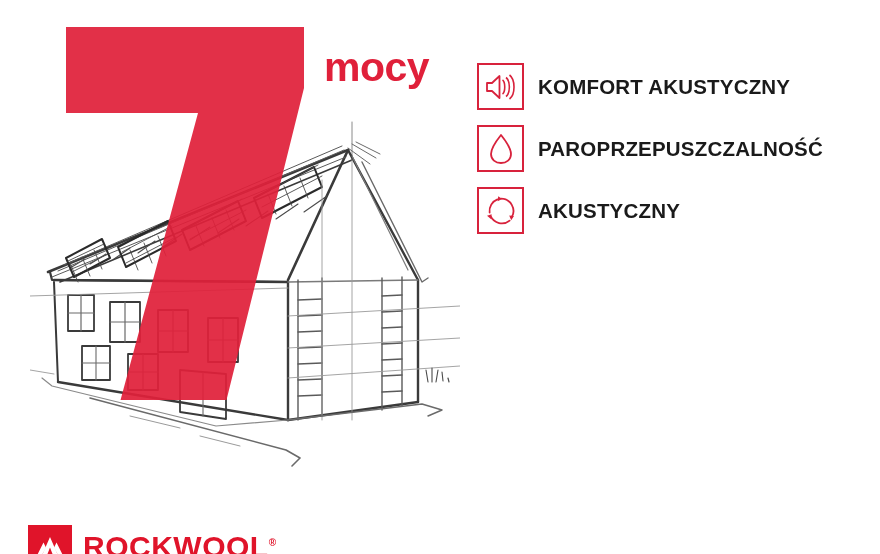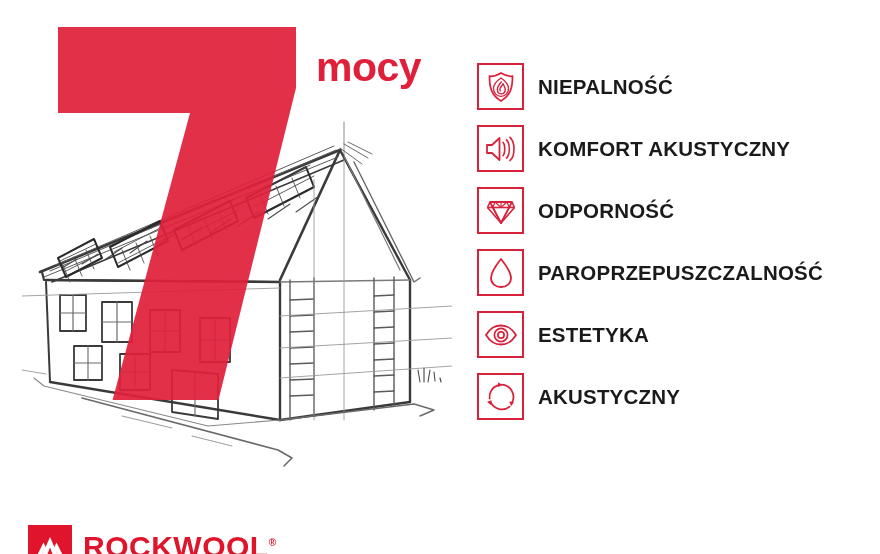--- a/index.html
+++ b/index.html
@@ -7,21 +7,21 @@
 
   #poster{
     position:relative;
     width:880px;height:554px;
     background:#ffffff;
     overflow:hidden;
   }
 
   
   #left-stage{
-    position:absolute;left:0;top:0;width:470px;height:500px;
+    position:absolute;left:8px;top:0;width:470px;height:500px;
   }
 
   
   .seven{
     position:absolute;left:0;top:0;width:470px;height:400px;
     pointer-events:none;
   }
 
   
   .claim{
@@ -214,78 +214,44 @@
       <path d="M58 27 L296 27 L296 88 L218 402 L112 402 L190 113 L58 113 Z" fill="#e0203a" fill-opacity="0.93" transform="skewX(0)"></path>
     </svg>
 
     <div class="claim">
       <div>mocy</div>
     </div>
   </div>
 
   <div id="features">
 
-    <div class="feature">
-      <div class="icon-box">
-        <svg width="30" height="32" viewBox="0 0 30 32">
-          <path d="M15 2 C10 5 6 5.5 3.5 5.2 C3.5 16 5 24 15 30 C25 24 26.5 16 26.5 5.2 C24 5.5 20 5 15 2 Z" fill="none" stroke="#d8223c" stroke-width="1.7"></path>
-          <path d="M15 7 C10.5 10 7.5 13 7.5 17.5 C7.5 22 10.8 25.4 15 25.4 C19.2 25.4 22.5 22 22.5 17.5 C22.5 13 19.5 10 15 7 Z" fill="none" stroke="#d8223c" stroke-width="1.3"></path>
-          <path d="M15.6 10.5 C13 13.5 11.4 15.6 11.4 18.3 C11.4 21 13 22.9 15.2 22.9 C17.6 22.9 19.2 21.1 19.2 18.6 C19.2 16.2 17.8 14.8 17.1 12.6 C16.4 14.6 15 15.4 14.2 17 C13.6 18.2 13.9 19.6 14.6 20.2" fill="none" stroke="#d8223c" stroke-width="1.4" stroke-linejoin="round"></path>
-        </svg>
-      </div>
-      <div class="feature-label">NIEPALNOŚĆ</div>
-    </div>
 
 
     <div class="feature">
       <div class="icon-box">
         <svg width="34" height="30" viewBox="0 0 34 30">
           <path d="M3 11 L8 11 L15.5 4 L15.5 26 L8 19 L3 19 Z" fill="none" stroke="#d8223c" stroke-width="1.8" stroke-linejoin="round"></path>
           <path d="M18.5 8 C21.5 10 21.5 20 18.5 22" fill="none" stroke="#d8223c" stroke-width="1.6"></path>
           <path d="M22 5.5 C26.5 9 26.5 21 22 24.5" fill="none" stroke="#d8223c" stroke-width="1.6"></path>
           <path d="M25.5 3 C31.5 7.5 31.5 22.5 25.5 27" fill="none" stroke="#d8223c" stroke-width="1.6"></path>
         </svg>
       </div>
       <div class="feature-label">KOMFORT AKUSTYCZNY</div>
     </div>
 
-    <div class="feature">
-      <div class="icon-box">
-        <svg width="34" height="30" viewBox="0 0 34 30">
-          <path d="M6 6 L28 6 L17 27 Z" fill="none" stroke="#d8223c" stroke-width="1.8" stroke-linejoin="round"></path>
-          <path d="M3.5 11.5 L30.5 11.5" stroke="#d8223c" stroke-width="1.6"></path>
-          <path d="M6 6 L3.5 11.5 M28 6 L30.5 11.5" stroke="#d8223c" stroke-width="1.6"></path>
-          <path d="M3.5 11.5 L17 27 L30.5 11.5" fill="none" stroke="#d8223c" stroke-width="1.6" stroke-linejoin="round"></path>
-          <path d="M11 6 L8.8 11.5 L17 27 L25.2 11.5 L23 6" fill="none" stroke="#d8223c" stroke-width="1.2"></path>
-          <path d="M17 6 L17 11.5" stroke="#d8223c" stroke-width="1.2"></path>
-          <path d="M11 6 L17 11.5 L23 6" fill="none" stroke="#d8223c" stroke-width="1.2"></path>
-        </svg>
-      </div>
-      <div class="feature-label">ODPORNOŚĆ</div>
-    </div>
 
     <div class="feature">
       <div class="icon-box">
         <svg width="28" height="32" viewBox="0 0 28 32">
           <path d="M14 2 C14 2 4 14.5 4 21 C4 26.5 8.5 30 14 30 C19.5 30 24 26.5 24 21 C24 14.5 14 2 14 2 Z" fill="none" stroke="#d8223c" stroke-width="1.8" stroke-linejoin="round"></path>
         </svg>
       </div>
       <div class="feature-label">PAROPRZEPUSZCZALNOŚĆ</div>
     </div>
 
-    <div class="feature">
-      <div class="icon-box">
-        <svg width="34" height="24" viewBox="0 0 34 24">
-          <path d="M2 12 C7 4 11.5 2.5 17 2.5 C22.5 2.5 27 4 32 12 C27 20 22.5 21.5 17 21.5 C11.5 21.5 7 20 2 12 Z" fill="none" stroke="#d8223c" stroke-width="1.8" stroke-linejoin="round"></path>
-          <circle cx="17" cy="12" r="6.6" fill="none" stroke="#d8223c" stroke-width="1.7"></circle>
-          <circle cx="17" cy="12" r="3.1" fill="none" stroke="#d8223c" stroke-width="1.7"></circle>
-        </svg>
-      </div>
-      <div class="feature-label">ESTETYKA</div>
-    </div>
 
     <div class="feature">
       <div class="icon-box">
         <svg width="32" height="32" viewBox="0 0 32 32">
           <g fill="none" stroke="#d8223c" stroke-width="1.8" stroke-linecap="round">
             <path d="M16 3.6 A12.4 12.4 0 0 1 26.7 22.3"></path>
             <path d="M24.6 25.6 A12.4 12.4 0 0 1 5.6 21.2"></path>
             <path d="M4.6 17.5 A12.4 12.4 0 0 1 12.4 4.4"></path>
           </g>
           <g fill="#d8223c">

